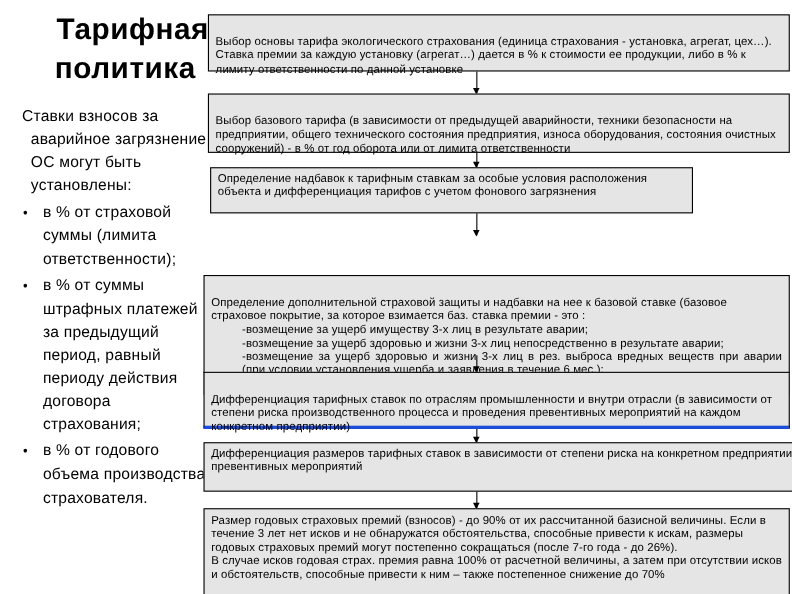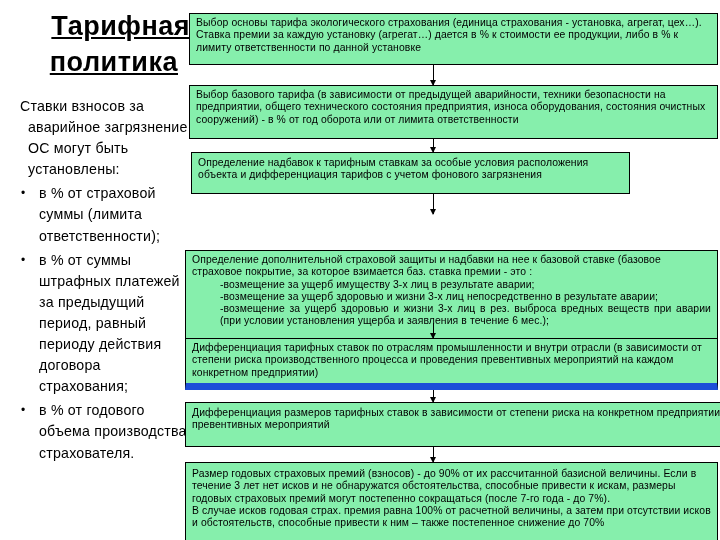--- a/index.html
+++ b/index.html
@@ -5,45 +5,45 @@
   html, body { margin:0; padding:0; }
   body {
     width:720px; height:540px; background:#ffffff; position:relative; overflow:hidden;
     font-family:"Liberation Sans", sans-serif; color:#000;
   }
   .title {
     position:absolute; left:20px; top:8px; width:170px;
     font-family:"Liberation Sans", sans-serif; font-weight:bold; font-size:27px;
     line-height:36px; text-align:right; letter-spacing:0.5px;
   }
-  .title span { display:block;text-decoration:underline; }
+  .title span { display:block; }
   .title .l2 { padding-right:12px; }
   .left-text {
     position:absolute; left:20px; top:96px; width:170px;
     font-size:14.2px; line-height:21.1px; letter-spacing:0.2px;
   }
   .left-text .intro { margin:0; padding-left:0; }
   .left-text .intro .first { display:block; }
   .left-text .intro .rest { display:block; padding-left:8px; }
   .left-text ul { list-style:none; margin:0; padding:0; }
   .left-text li { position:relative; padding-left:19px; margin-top:3px; }
   .left-text li .bullet { position:absolute; left:1px; top:0; font-size:12px; }
   .box {
-    position:absolute; border:1px solid #000; background:#86efac;
-    font-size:10.4px; line-height:12.3px; padding:3px 6px; box-sizing:border-box;
+    position:absolute; border:1px solid #000; background:#e5e5e5;
+    font-size:10.4px; line-height:12.3px; padding:19px 6px; box-sizing:border-box;
     letter-spacing:0.1px;
   }
   .box p { margin:0; }
   .box .ind { padding-left:28px; }
   .box .just { text-align:justify; }
   #b1 { left:189px; top:13px; width:529px; height:52px; }
   #b2 { left:189px; top:85px; width:529px; height:54px; }
   #b3 { left:191px; top:152px; width:439px; height:42px; padding-top:4px; }
   #b4 { left:185px; top:214px; width:533px; height:109px;margin-top:36px; }
-  #b5 { left:185px; top:338px; width:533px; height:52px; border-bottom:7px solid #1d4ed8; }
+  #b5 { left:185px; top:338px; width:533px; height:52px; border-bottom:3px solid #1d4ed8; }
   #b6 { left:185px; top:402px; width:631px; height:45px; padding-top:4px; }
   #b7 { left:185px; top:462px; width:533px; height:80px; padding-top:5px; }
   .arrow { position:absolute; left:433px; width:1px; background:#000; }
   .arrow::after {
     content:""; position:absolute; left:-3px; bottom:-1px;
     border-left:3.5px solid transparent; border-right:3.5px solid transparent;
     border-top:6px solid #000;
   }
   #a1 { top:65px; height:20px; }
   #a2 { top:139px; height:13px; }
@@ -108,15 +108,15 @@
   <p>Дифференциация тарифных ставок по отраслям промышленности и внутри отрасли (в зависимости от степени риска производственного процесса и проведения превентивных мероприятий на каждом конкретном предприятии)</p>
 </div>
 <div class="arrow" id="a5"></div>
 
 <div class="box" id="b6">
   <p>Дифференциация размеров тарифных ставок в зависимости от степени риска на конкретном предприятии и проведении превентивных мероприятий</p>
 </div>
 <div class="arrow" id="a6"></div>
 
 <div class="box" id="b7">
-  <p>Размер годовых страховых премий (взносов) - до 90% от их рассчитанной базисной величины. Если в течение 3 лет нет исков и не обнаружатся обстоятельства, способные привести к искам, размеры годовых страховых премий могут постепенно сокращаться (после 7-го года - до 7%).</p>
+  <p>Размер годовых страховых премий (взносов) - до 90% от их рассчитанной базисной величины. Если в течение 3 лет нет исков и не обнаружатся обстоятельства, способные привести к искам, размеры годовых страховых премий могут постепенно сокращаться (после 7-го года - до 26%).</p>
   <p>В случае исков годовая страх. премия равна 100% от расчетной величины, а затем при отсутствии исков и обстоятельств, способные привести к ним – также постепенное снижение до 70%</p>
 </div>
 
 </body></html>

